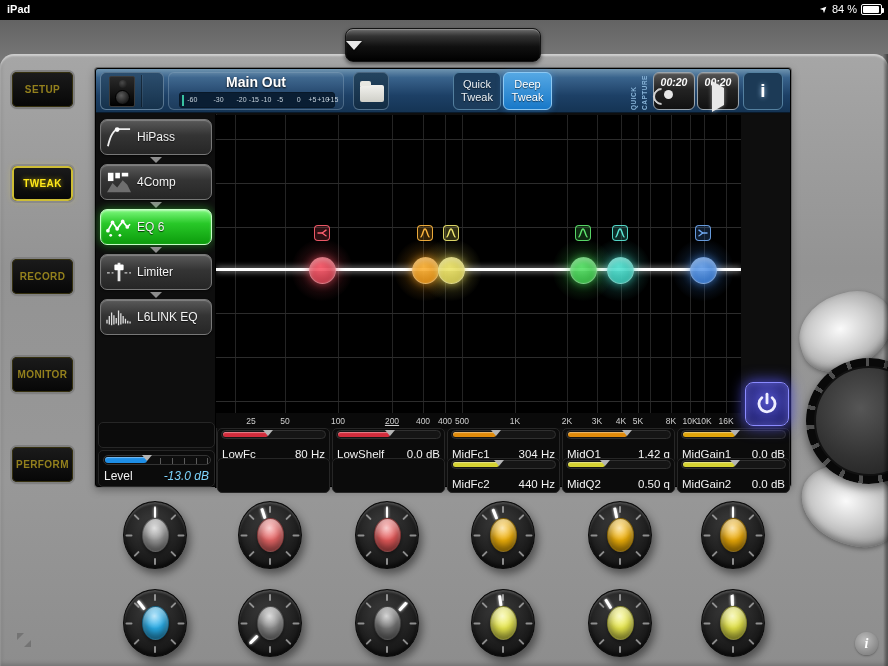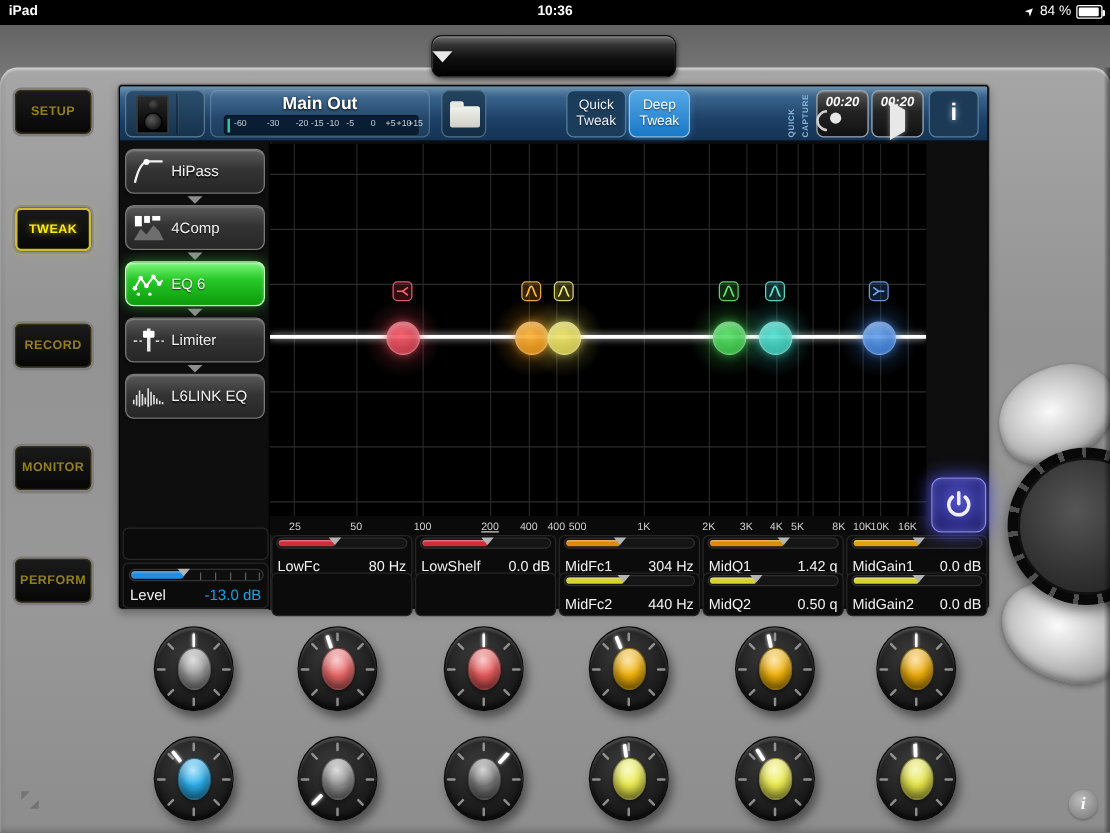--- a/index.html
+++ b/index.html
@@ -156,21 +156,21 @@
   .p-marker { position:absolute; top:-1px; width:0; height:0; border-left:5px solid transparent;
     border-right:5px solid transparent; border-top:6px solid #b4b4b4; }
   .p-label { position:absolute; left:4px; bottom:2px; font-size:11.5px; color:#f2f2f2; }
   .p-value { position:absolute; right:4px; bottom:2px; font-size:11.5px; color:#f2f2f2; }
   .level-cell { left:2px; top:381px; width:117px; height:37px; }
   .level-track { position:absolute; left:4px; top:4px; width:108px; height:10px;
     background:#0e0e0e; border:1px solid #333; border-radius:5px; }
   .lv-tick { position:absolute; top:2px; width:1px; height:6px; background:#5c5c5c; }
   .empty-left { left:2px; top:353px; width:117px; height:26px; }
   .lv-label { position:absolute; left:5px; bottom:3px; font-size:12px; color:#f2f2f2; }
-  .lv-value { position:absolute; right:5px; bottom:3px; font-size:12px; color:#0ea5e9; }
+  .lv-value { position:absolute; right:5px; bottom:3px; font-size:12px; color:#7dd3fc;font-style:italic; }
 
   
   .knob { position:absolute; width:64px; height:68px; border-radius:50%; z-index:8; cursor:pointer;
     background:radial-gradient(circle at 45% 35%,#3e3e3e,#1d1d1d 58%,#101010);
     border:1px solid #0a0a0a;
     box-shadow:3px 5px 8px rgba(0,0,0,.45), inset 0 2px 2px rgba(255,255,255,.18), inset 0 -3px 4px rgba(0,0,0,.6); }
   .k-tick { position:absolute; left:50%; top:50%; width:2px; height:7px; margin-left:-1px; margin-top:-3.5px;
     background:#bdbdbd; opacity:.7; border-radius:1px; }
   .k-ind { position:absolute; left:50%; top:50%; width:2.5px; height:11px; margin-left:-1.25px; margin-top:-5.5px;
     background:#fff; border-radius:1px; box-shadow:0 0 3px rgba(255,255,255,.9); }
@@ -196,21 +196,20 @@
     z-index:31; background:radial-gradient(circle at 42% 35%,#bdbdbd,#828282 80%);
     color:#fff; font-family:"Liberation Serif", serif; font-style:italic; font-weight:bold; font-size:14px;
     display:flex; align-items:center; justify-content:center; cursor:pointer;
     box-shadow:0 1px 2px rgba(0,0,0,.3); }
 </style>
 </head>
 <body>
 
 <div class="statusbar">
   <span class="sb-left">iPad</span>
-  <span class="sb-time">10:36</span>
   <span class="sb-right">
     <span class="loc-arrow">➤</span>
     <span>84 %</span>
     <span class="batt">
         <span class="batt-fill"></span>
         <span class="batt-nub"></span>
       </span>
   </span>
 </div>
 
@@ -407,21 +406,21 @@
       </div>
       <div class="band-halo" style="left: 456px; top: 124px; background: radial-gradient(circle, rgb(63, 127, 212) 0%, rgba(0, 0, 0, 0) 72%);"></div>
       <div class="band-dot" style="left: 473.5px; top: 141.5px; background: radial-gradient(circle at 42% 32%, rgb(112, 168, 240), rgb(63, 127, 212) 70%); box-shadow: rgba(63, 127, 212, 0.8) 0px 0px 8px, rgba(255, 255, 255, 0.35) 0px 3px 5px inset;"></div>
       <div class="band-badge" style="left: 479px; top: 110px; background: rgba(63, 127, 212, 0.22); border: 1px solid rgba(112, 168, 240, 0.9);">
         <svg width="12" height="12" viewBox="0 0 12 12">
           <path d="M10.5 6 H6.5 M6.5 6 C4.5 6 3.5 3.5 1.5 3 M6.5 6 C4.5 6 3.5 8.5 1.5 9" fill="none" stroke="#70a8f0" stroke-width="1.3"></path>
         </svg>
       </div>
     </div>
   <div class="xaxis" id="xaxis">
-      <span class="x-lab" style="left: 20px;">25</span>
+      <span class="x-lab" style="left: 35px;">25</span>
       <span class="x-lab" style="left: 69px;">50</span>
       <span class="x-lab" style="left: 122px;">100</span>
       <span class="x-lab" style="left: 176px; text-decoration: underline;">200</span>
       <span class="x-lab" style="left: 207px;">400</span>
       <span class="x-lab" style="left: 229px;">400</span>
       <span class="x-lab" style="left: 246px;">500</span>
       <span class="x-lab" style="left: 299px;">1K</span>
       <span class="x-lab" style="left: 351px;">2K</span>
       <span class="x-lab" style="left: 381px;">3K</span>
       <span class="x-lab" style="left: 405px;">4K</span>

